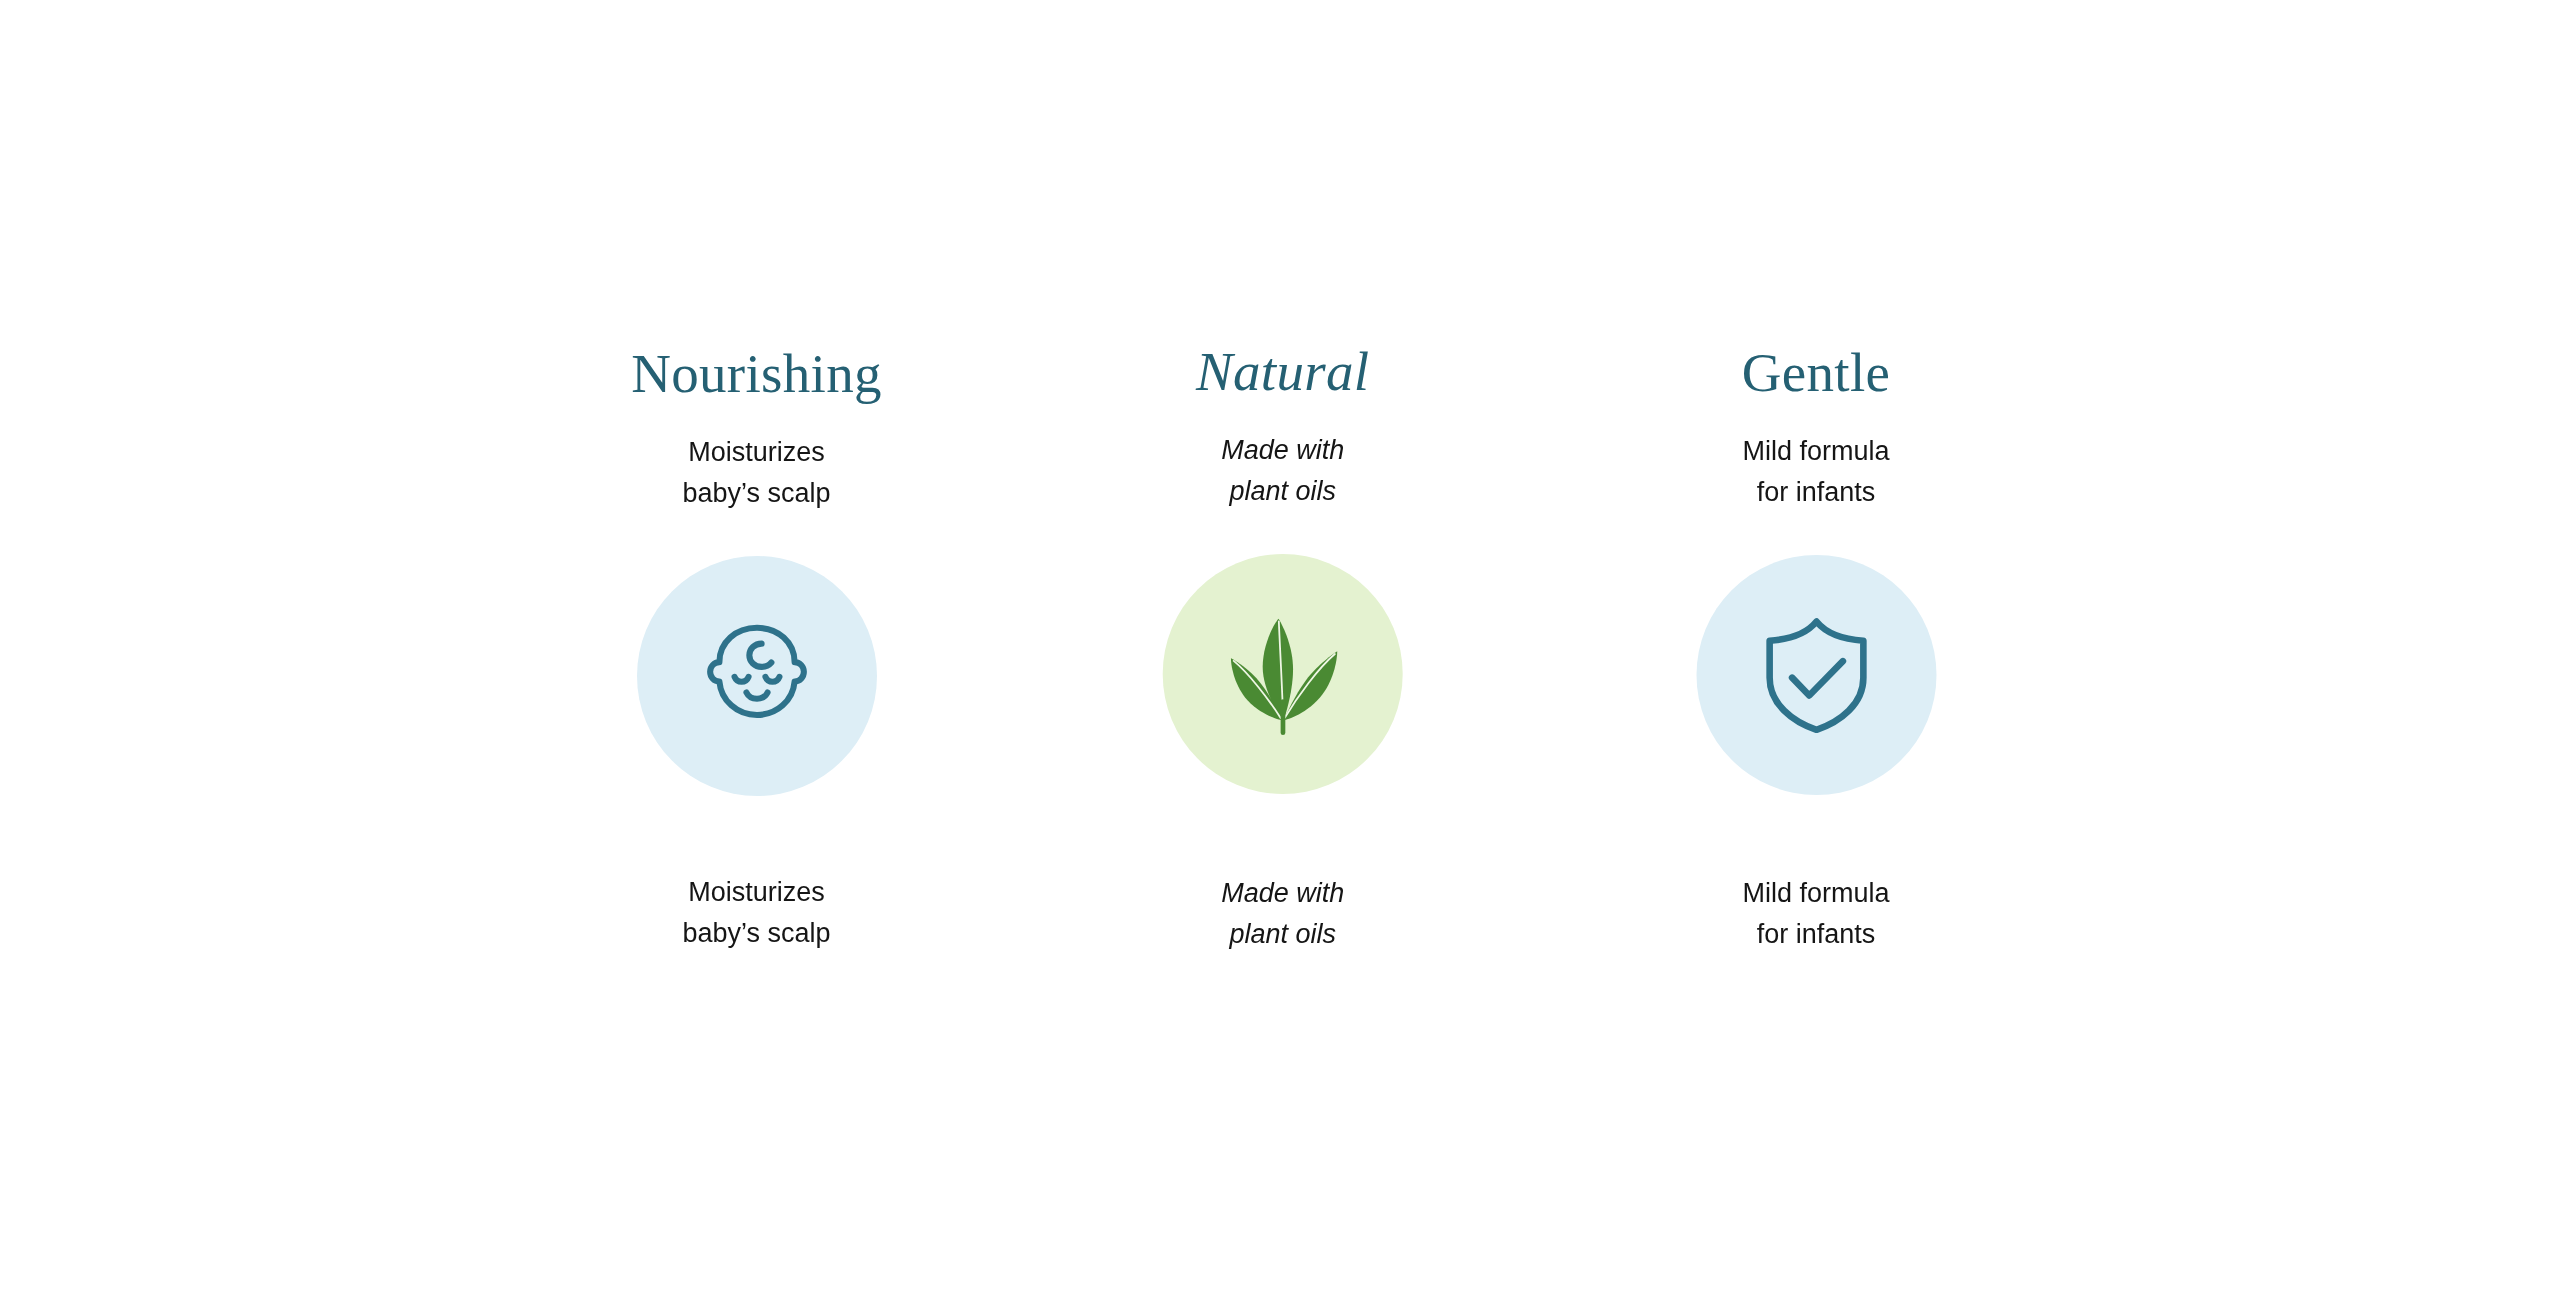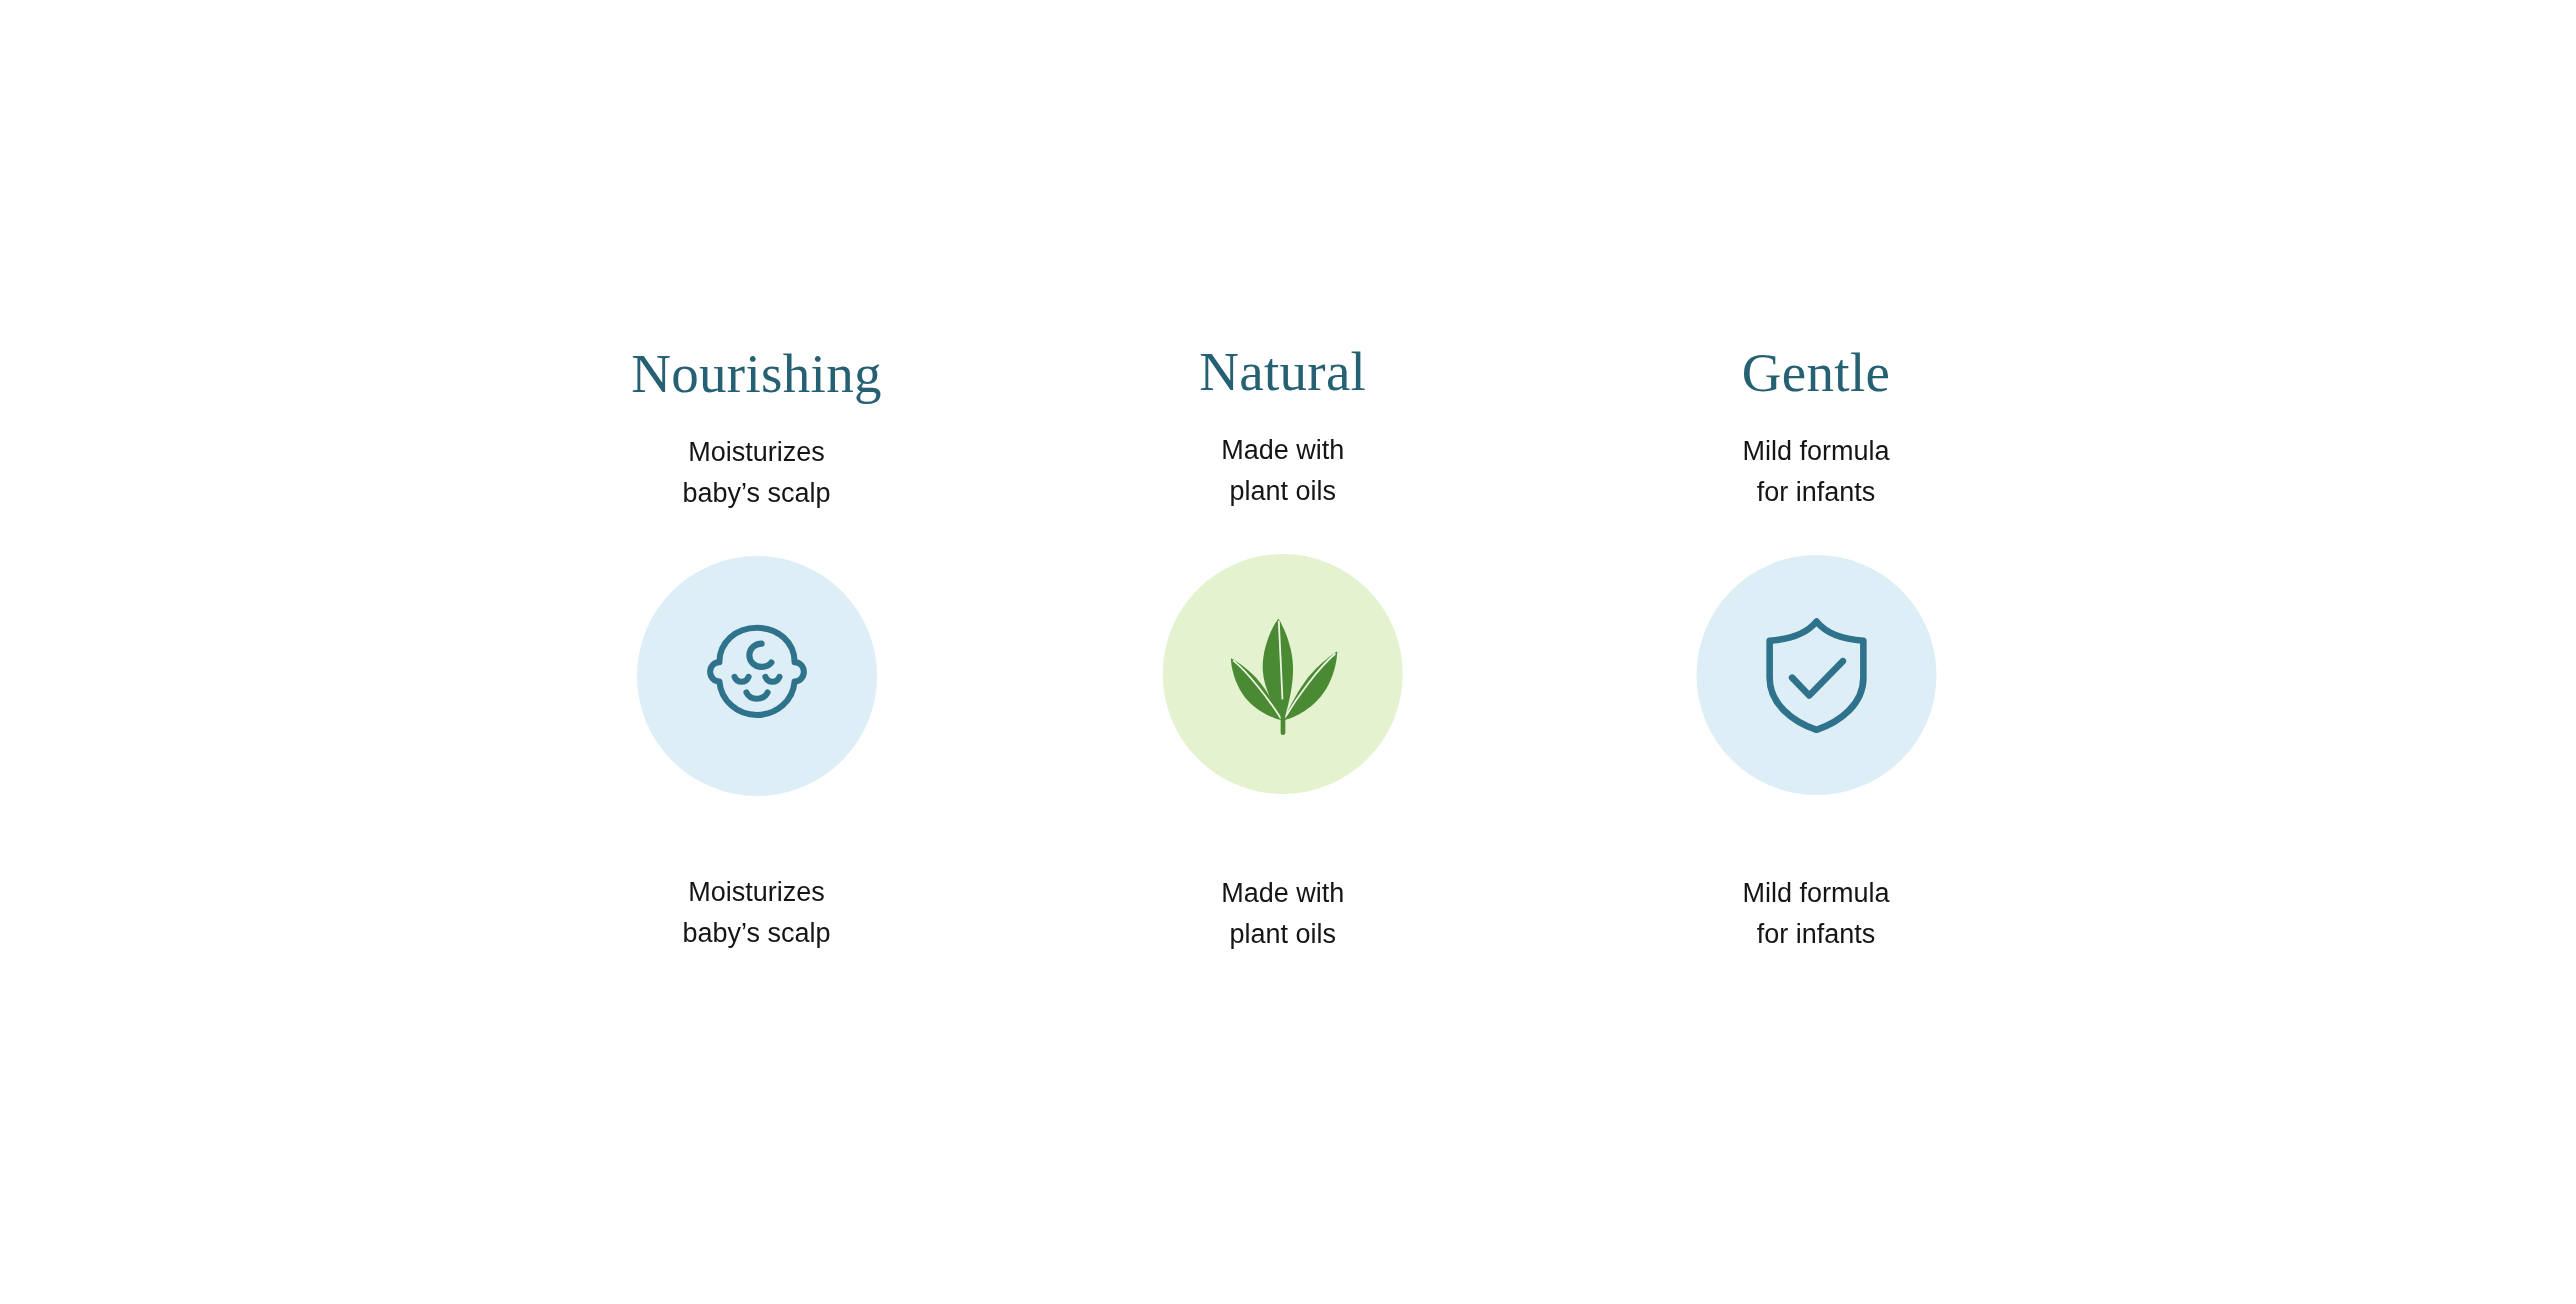--- a/index.html
+++ b/index.html
@@ -97,21 +97,21 @@
     text-align: center;
     margin: 0;
     white-space: pre-line;
     margin-top: 76px;
   }
 
   .col-offset-1 .benefit-caption { margin-top: 76px; }
   .col-offset-2 .benefit-caption { margin-top: 79px; }
   .col-offset-3 .benefit-caption { margin-top: 78px; }
 
-  .col-shift-2 { transform: translateX(-5.3px); }
+  .col-shift-2 { transform: translateX(-5.3px); font-style: italic; }
   .col-shift-3 { transform: translateX(-3.5px); }
 </style>
 </head>
 <body>
 
 <div class="benefits-board">
 
   <div class="columns-row">
 
     <div class="benefit-column col-offset-1">

